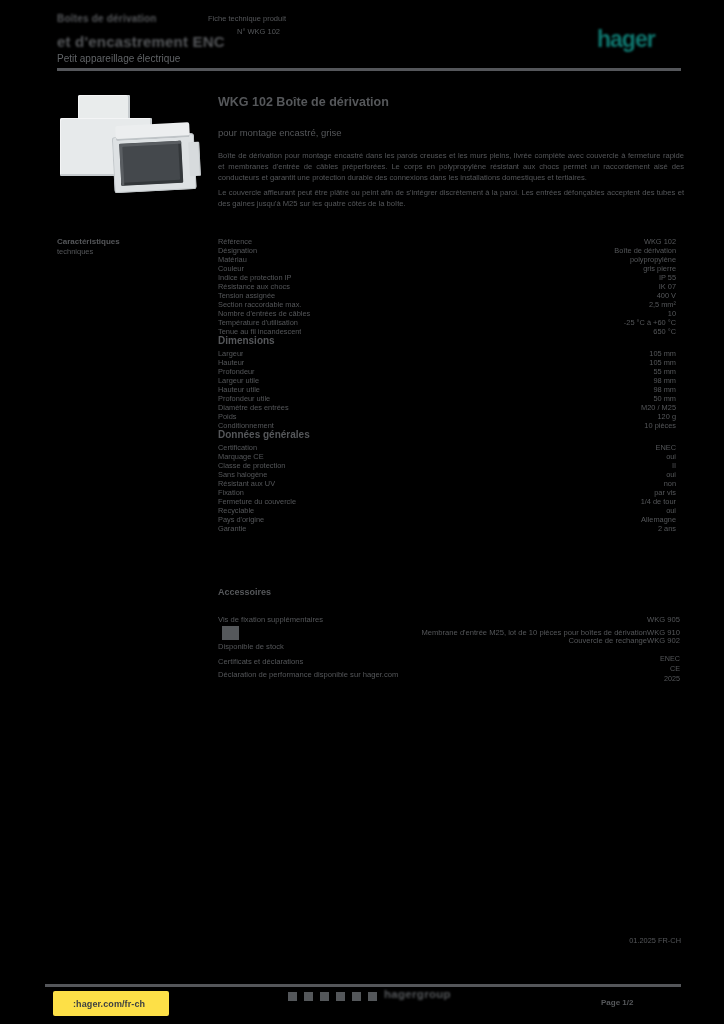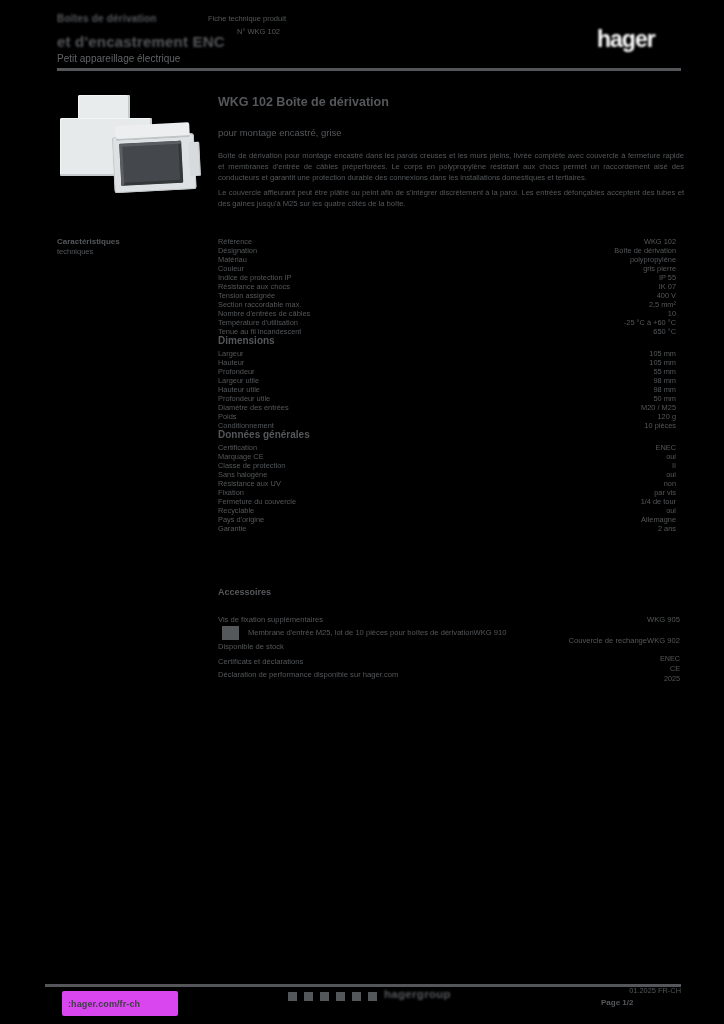--- a/index.html
+++ b/index.html
@@ -8,21 +8,21 @@
   .abs{position:absolute;}
   .b1{filter:blur(0.5px);}
   .b2{filter:blur(0.9px);}
   
   .title1{left:57px;top:13px;font-size:10px;font-weight:bold;letter-spacing:.2px;}
   .title2{left:57px;top:33px;font-size:15px;font-weight:bold;letter-spacing:.2px;}
   .title3{left:57px;top:53px;font-size:10px;color:#606366;}
   .ref1{left:208px;top:14px;font-size:7.5px;}
   .ref2{left:213px;top:27px;font-size:7.5px;padding-left:24px;}
   .hrule{height:3px;background:#54565a;}
-  .logo{left:597px;top:26px;font-size:23px;font-weight:bold;color:#ffffff;letter-spacing:-1px;}
+  .logo{left:597px;top:26px;font-size:23px;font-weight:bold;color:#0f766e;letter-spacing:-1px;}
   
   .imgwrap{left:55px;top:92px;width:150px;height:112px;}
   .cover-body{position:absolute;left:5px;top:26px;width:92px;height:58px;background:#e7eaeb;border-radius:2px;
               box-shadow:inset -2px -2px 0 #c6cbce, inset 1px 1px 0 #f4f5f6;}
   .cover-tab{position:absolute;left:23px;top:3px;width:52px;height:26px;background:#e9ecec;border-radius:2px;
              box-shadow:inset -2px 0 0 #c6cbce, inset 1px 1px 0 #f4f5f6;}
   .box{position:absolute;left:58px;top:32px;width:86px;height:70px;transform:rotate(-3deg);}
   .box-lid{position:absolute;left:4px;top:0;width:74px;height:15px;background:#eceeef;border-radius:2px;
            box-shadow:inset 0 -2px 0 #bfc4c7;}
   .box-frame{position:absolute;left:0;top:11px;width:82px;height:56px;background:#dde1e3;border-radius:3px;
@@ -41,31 +41,31 @@
   .charlabel2{left:57px;top:247px;font-size:7.5px;}
   .chartable{left:218px;top:237px;width:458px;}
   .trow{display:flex;justify-content:space-between;height:9px;line-height:9px;font-size:7.4px;white-space:nowrap;}
   .trow .lab{overflow:hidden;}
   .trow .val{text-align:right;}
   .tsub{height:9px;line-height:9px;font-size:10px;font-weight:bold;margin-bottom:4px;}
   
   .bhead{left:218px;top:587px;font-size:9px;font-weight:bold;}
   .brow{left:218px;width:462px;font-size:7.6px;line-height:9px;display:flex;justify-content:space-between;white-space:nowrap;}
   .bthumb{left:222px;top:626px;width:17px;height:14px;background:#55585b;}
-  .brow3text{left:248px;top:628px;width:432px;font-size:7.6px;display:flex;justify-content:flex-start;white-space:nowrap;}
+  .brow3text{left:248px;top:628px;width:432px;font-size:7.6px;display:flex;justify-content:flex-end;white-space:nowrap;}
   .certblock{left:628px;top:654px;width:52px;text-align:right;font-size:7.2px;line-height:10px;}
   
   .frule{left:45px;top:984px;width:636px;}
-  .pill{left:53px;top:991px;width:116px;height:25px;background:#d946ef;border-radius:2px;
-        display:flex;align-items:center;padding-left:6px;box-sizing:border-box;
-        font-size:9px;color:#3c3f42;font-weight:bold;letter-spacing:.1px;margin-left:9px;}
+  .pill{left:53px;top:991px;width:116px;height:25px;background:#fde047;border-radius:2px;
+        display:flex;align-items:center;padding-left:20px;box-sizing:border-box;
+        font-size:9px;color:#3c3f42;font-weight:bold;letter-spacing:.1px;}
   .socials{left:288px;top:992px;display:flex;gap:7px;}
   .socials span{width:9px;height:9px;background:#54575a;display:inline-block;}
   .hagergroup{left:384px;top:988px;font-size:11.5px;font-weight:bold;color:#54575a;letter-spacing:.3px;}
-  .fright1{left:601px;top:986px;width:80px;text-align:right;font-size:7.4px;}
+  .fright1{left:601px;top:936px;width:80px;text-align:right;font-size:7.4px;}
   .fright2{left:601px;top:998px;width:80px;text-align:left;font-size:8px;font-weight:bold;}
 </style>
 </head>
 <body>
 
 <div id="canvas">
 
   <div class="abs title1 b2">Boîtes de dérivation</div>
   <div class="abs title2 b2">et d'encastrement ENC</div>
   <div class="abs title3 b1">Petit appareillage électrique</div>
@@ -187,21 +187,21 @@
       </div>
       <div class="trow">
         <span class="lab">Classe de protection</span>
         <span class="val">II</span>
       </div>
       <div class="trow">
         <span class="lab">Sans halogène</span>
         <span class="val">oui</span>
       </div>
       <div class="trow">
-        <span class="lab">Résistance aux UV</span>
+        <span class="lab">Résistant aux UV</span>
         <span class="val">non</span>
       </div>
       <div class="trow">
         <span class="lab">Fixation</span>
         <span class="val">par vis</span>
       </div>
       <div class="trow">
         <span class="lab">Fermeture du couvercle</span>
         <span class="val">1/4 de tour</span>
       </div>

